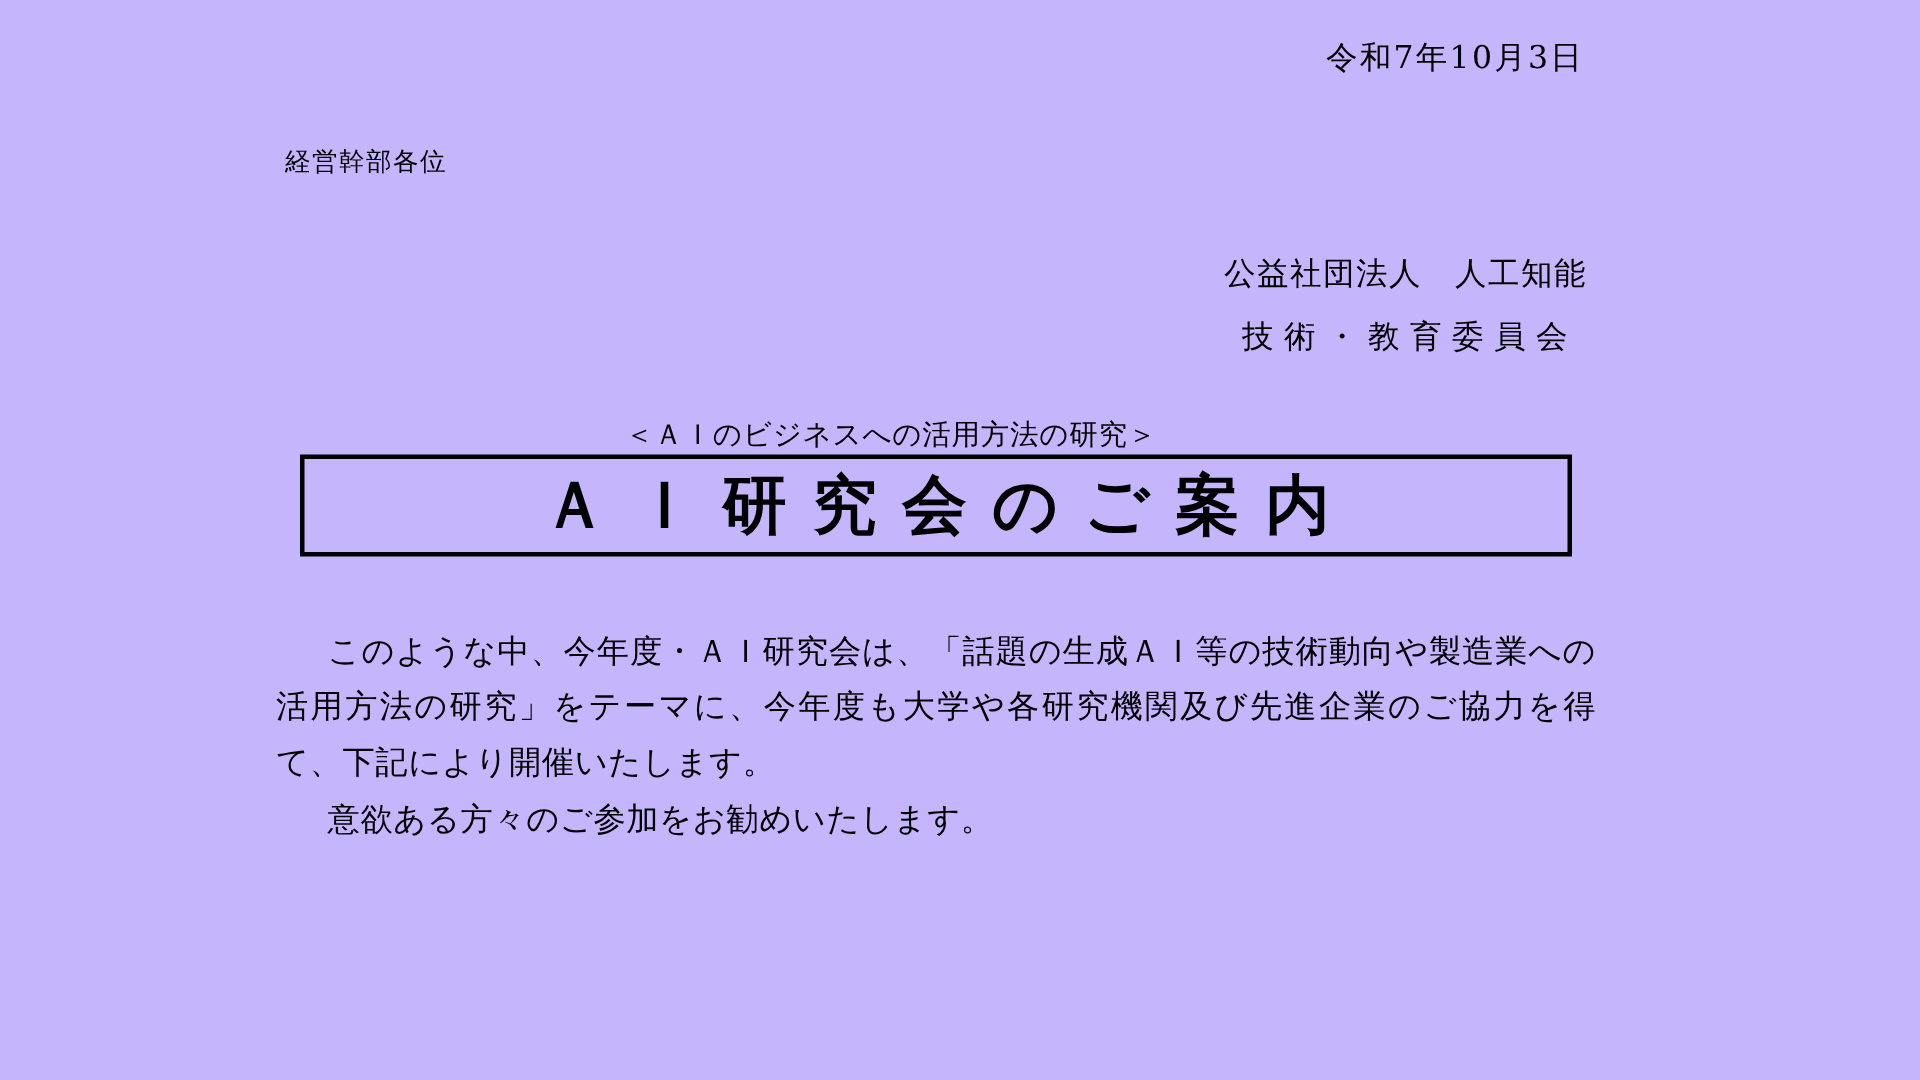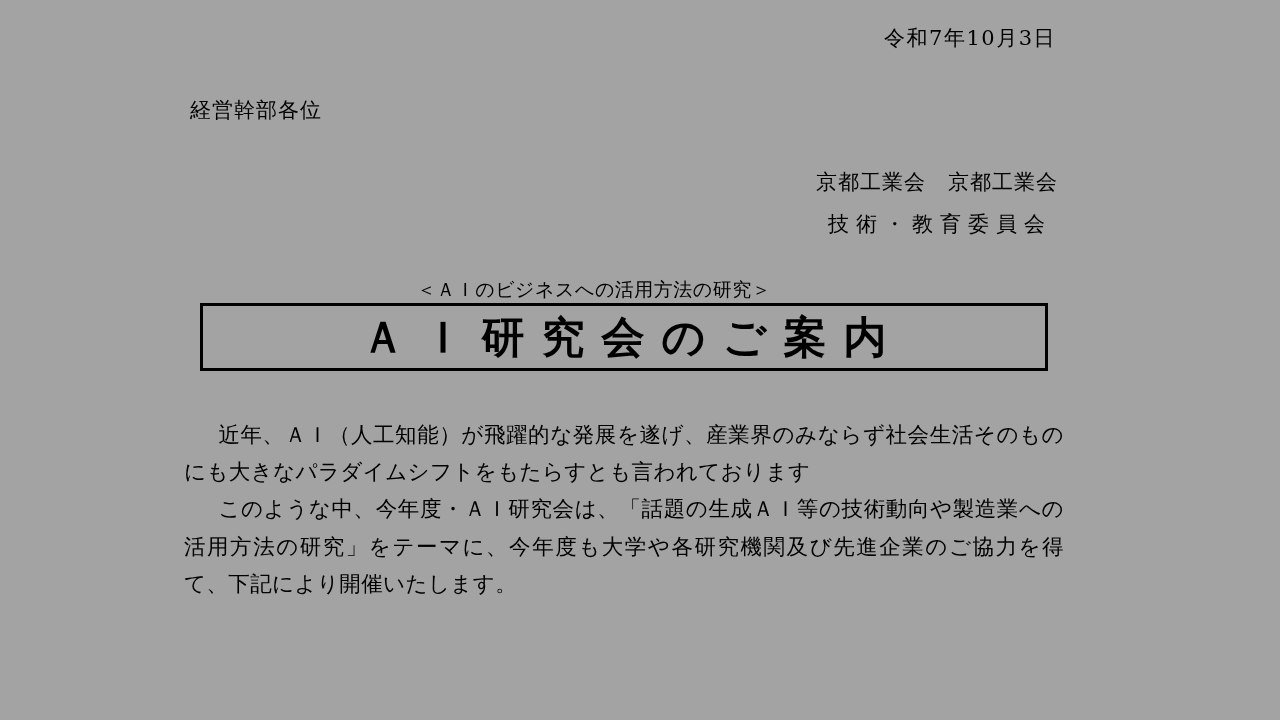--- a/index.html
+++ b/index.html
@@ -12,39 +12,39 @@
     height: 720px;
     overflow: hidden;
     font-family: "DejaVu Serif", "Liberation Serif", serif;
     color: #000000;
   }
 
   .page {
     position: relative;
     width: 1280px;
     height: 720px;
-    background: #a3a3a3;
+    background: #c4b5fd;
   }
 
   
   .date-line {
     position: absolute;
     top: 24px;
     right: 224px;
     font-size: 21px;
     letter-spacing: 1.5px;
     white-space: nowrap;
   }
 
   
   .addressee {
     position: absolute;
     top: 96px;
     left: 190px;
-    font-size: 21px;
+    font-size: 17px;
     letter-spacing: 1px;
     white-space: nowrap;
   }
 
   
   .sender {
     position: absolute;
     top: 168px;
     right: 222px;
     text-align: left;
@@ -115,28 +115,28 @@
 </head>
 <body>
 
 <div class="page">
 
   <div class="date-line">令和7年10月3日</div>
 
   <div class="addressee">経営幹部各位</div>
 
   <div class="sender">
-    <div class="org">京都工業会　京都工業会</div>
+    <div class="org">公益社団法人　人工知能</div>
     <div class="dept">技術・教育委員会</div>
   </div>
 
   <div class="subtitle">＜ＡＩのビジネスへの活用方法の研究＞</div>
 
   <div class="title-box">
     <span class="title-text">ＡＩ研究会のご案内</span>
   </div>
 
   <div class="body-text">
-    <p>近年、ＡＩ（人工知能）が飛躍的な発展を遂げ、産業界のみならず社会生活そのものにも大きなパラダイムシフトをもたらすとも言われております</p>
     <p>このような中、今年度・ＡＩ研究会は、「話題の生成ＡＩ等の技術動向や製造業への活用方法の研究」をテーマに、今年度も大学や各研究機関及び先進企業のご協力を得て、下記により開催いたします。</p>
+    <p>意欲ある方々のご参加をお勧めいたします。</p>
   </div>
 
 </div>
 
 </body></html>

